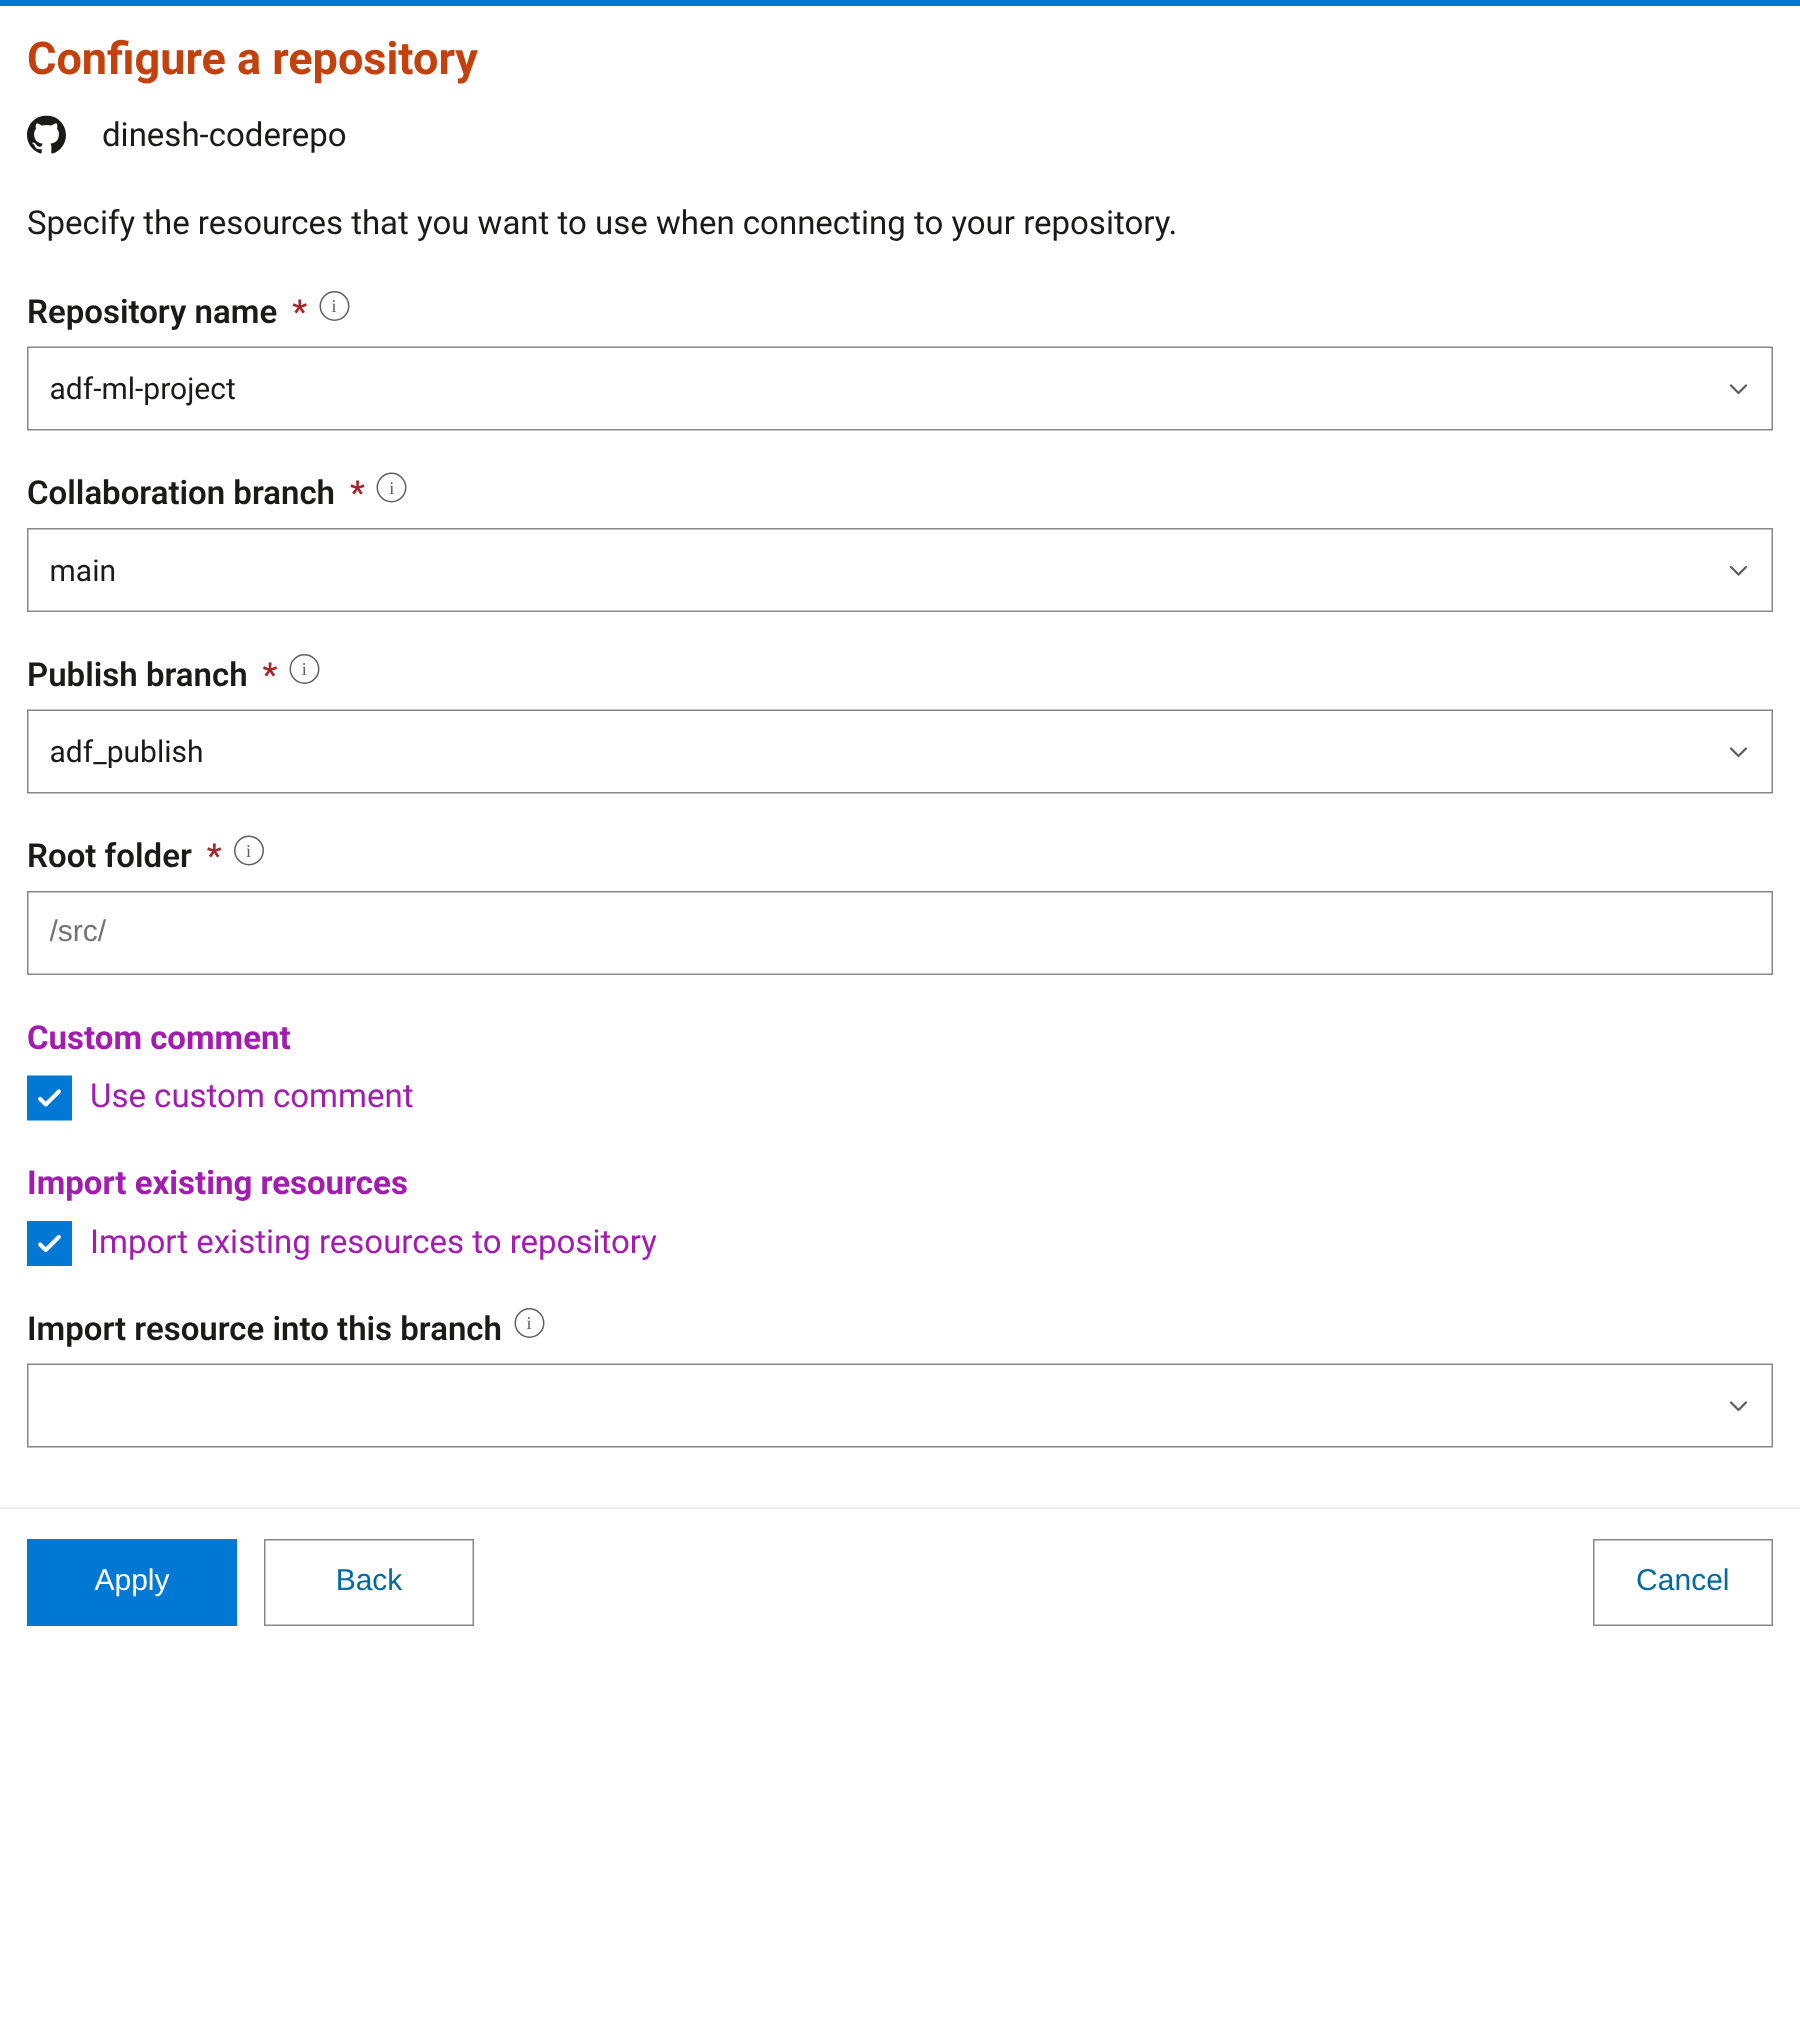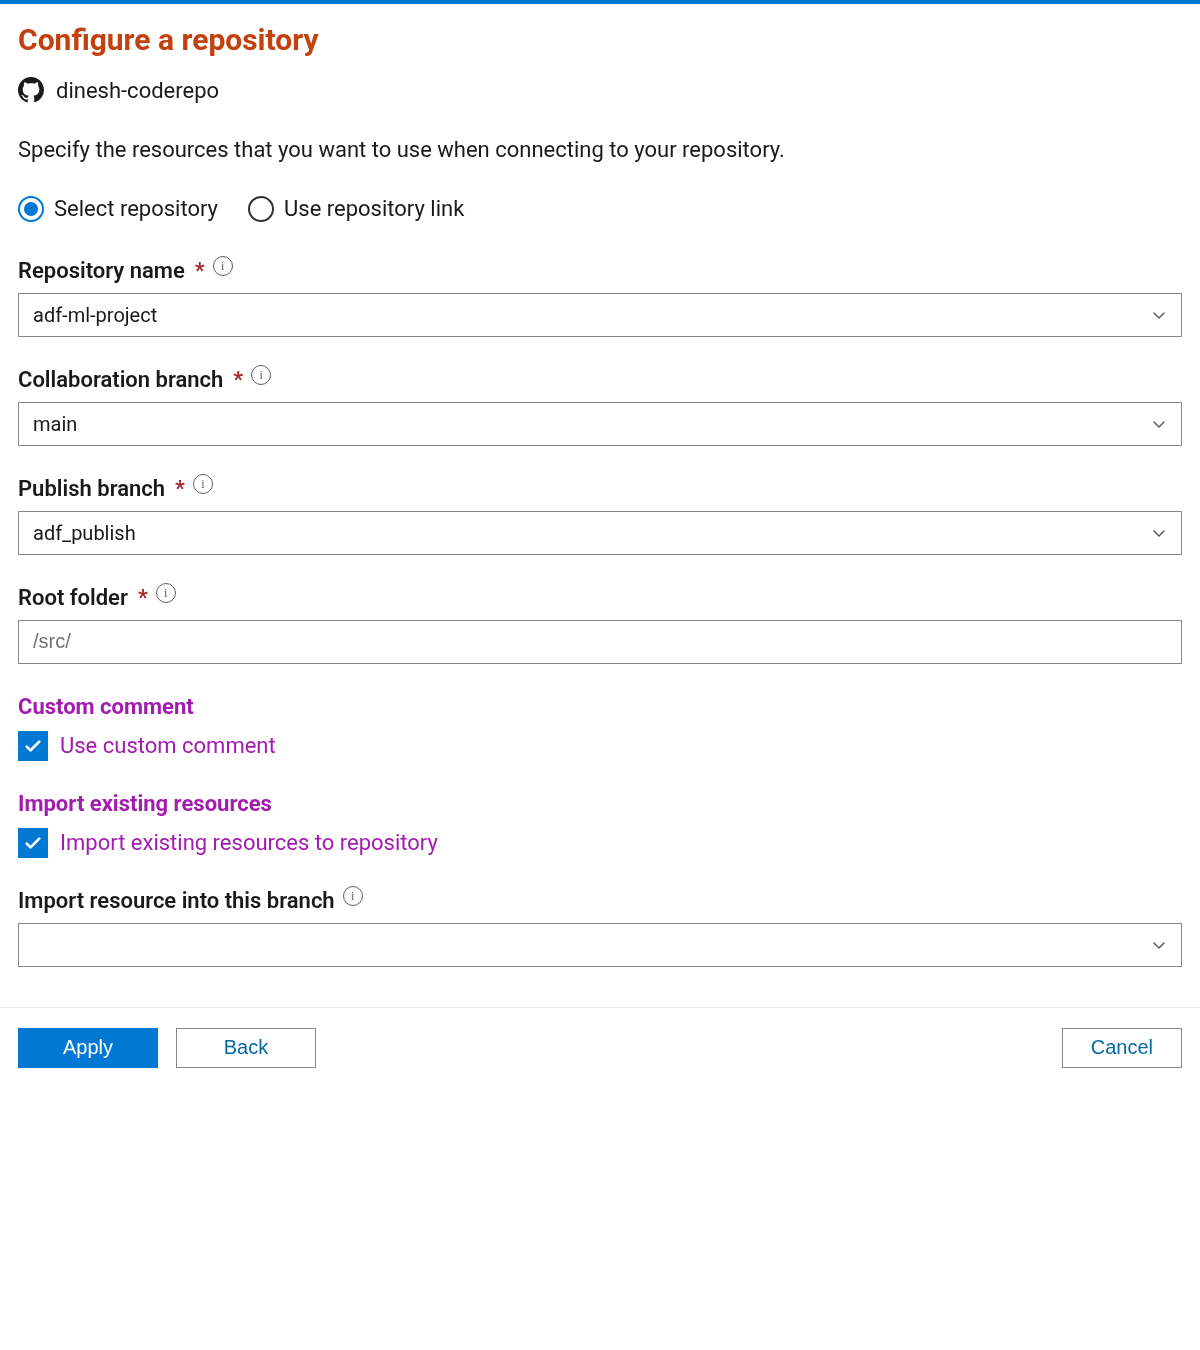--- a/index.html
+++ b/index.html
@@ -15,21 +15,21 @@
   }
   h1 {
     font-size: 30px;
     font-weight: 700;
     color: #c2410c;
     margin-bottom: 20px;
   }
   .account-row {
     display: flex;
     align-items: center;
-    gap: 12px;
+    gap: 24px;
     margin-bottom: 32px;
   }
   .github-icon svg { display:block; }
   .account-name {
     font-size: 22px;
     color: #1b1a19;
   }
   .description {
     font-size: 22px;
     color: #1b1a19;
@@ -84,21 +84,21 @@
     display:inline-flex; align-items:center; justify-content:center;
     font-style: normal;
     font-family: Georgia, serif;
     font-size:12px; color:#605e5c;
     margin-left:2px;
     position:relative; top:-4px;
   }
   .dropdown, .textinput {
     width:100%;
     border:1px solid #8a8886;
-    height:44px;
+    height:56px;
     display:flex; align-items:center;
     padding:0 14px;
     font-size:20px;
     color:#1b1a19;
     background:#fff;
     position:relative;
   }
   .dropdown { justify-content:space-between; cursor:pointer;}
   .chevron { color:#605e5c; }
   .chevron svg { display:block; }
@@ -125,21 +125,21 @@
   .checkbox svg { display:block; }
   .check-label { font-size:22px; color:#a21caf; }
 
   .footer {
     border-top:1px solid #edebe9;
     padding:20px 18px 30px 18px;
     display:flex; align-items:center; gap:18px;
     margin-top:40px;
   }
   .btn {
-    height:40px;
+    height:58px;
     padding:0 28px;
     font-size:20px;
     display:inline-flex; align-items:center; justify-content:center;
     cursor:pointer;
     min-width:140px;
   }
   .btn-primary {
     background:#0078d4; color:#fff; border:1px solid #0078d4;
   }
   .btn-secondary {
@@ -164,32 +164,20 @@
         2-.27.68 0 1.36.09 2 .27 1.53-1.04 2.2-.82 2.2-.82.44 1.1.16 1.92.08 2.12.51.56.82
         1.27.82 2.15 0 3.07-1.87 3.75-3.65 3.95.29.25.54.73.54 1.48 0 1.07-.01 1.93-.01
         2.2 0 .21.15.46.55.38A8.013 8.013 0 0016 8c0-4.42-3.58-8-8-8z"></path>
       </svg>
     </span>
     <span class="account-name">dinesh-coderepo</span>
   </div>
 
   <p class="description">Specify the resources that you want to use when connecting to your repository.</p>
 
-  <div class="radio-row">
-    <label class="radio-option selected">
-      <span class="radio-circle">
-          <span class="radio-dot"></span>
-        </span>
-      <span>Select repository</span>
-    </label>
-    <label class="radio-option">
-      <span class="radio-circle"></span>
-      <span>Use repository link</span>
-    </label>
-  </div>
 
   <div class="field">
     <div class="field-label-row">
       <span class="field-label">Repository name</span>
       <span class="req">*</span>
       <span class="info-icon">i</span>
     </div>
     <div class="dropdown">
       <span>adf-ml-project</span>
       <span class="chevron">

